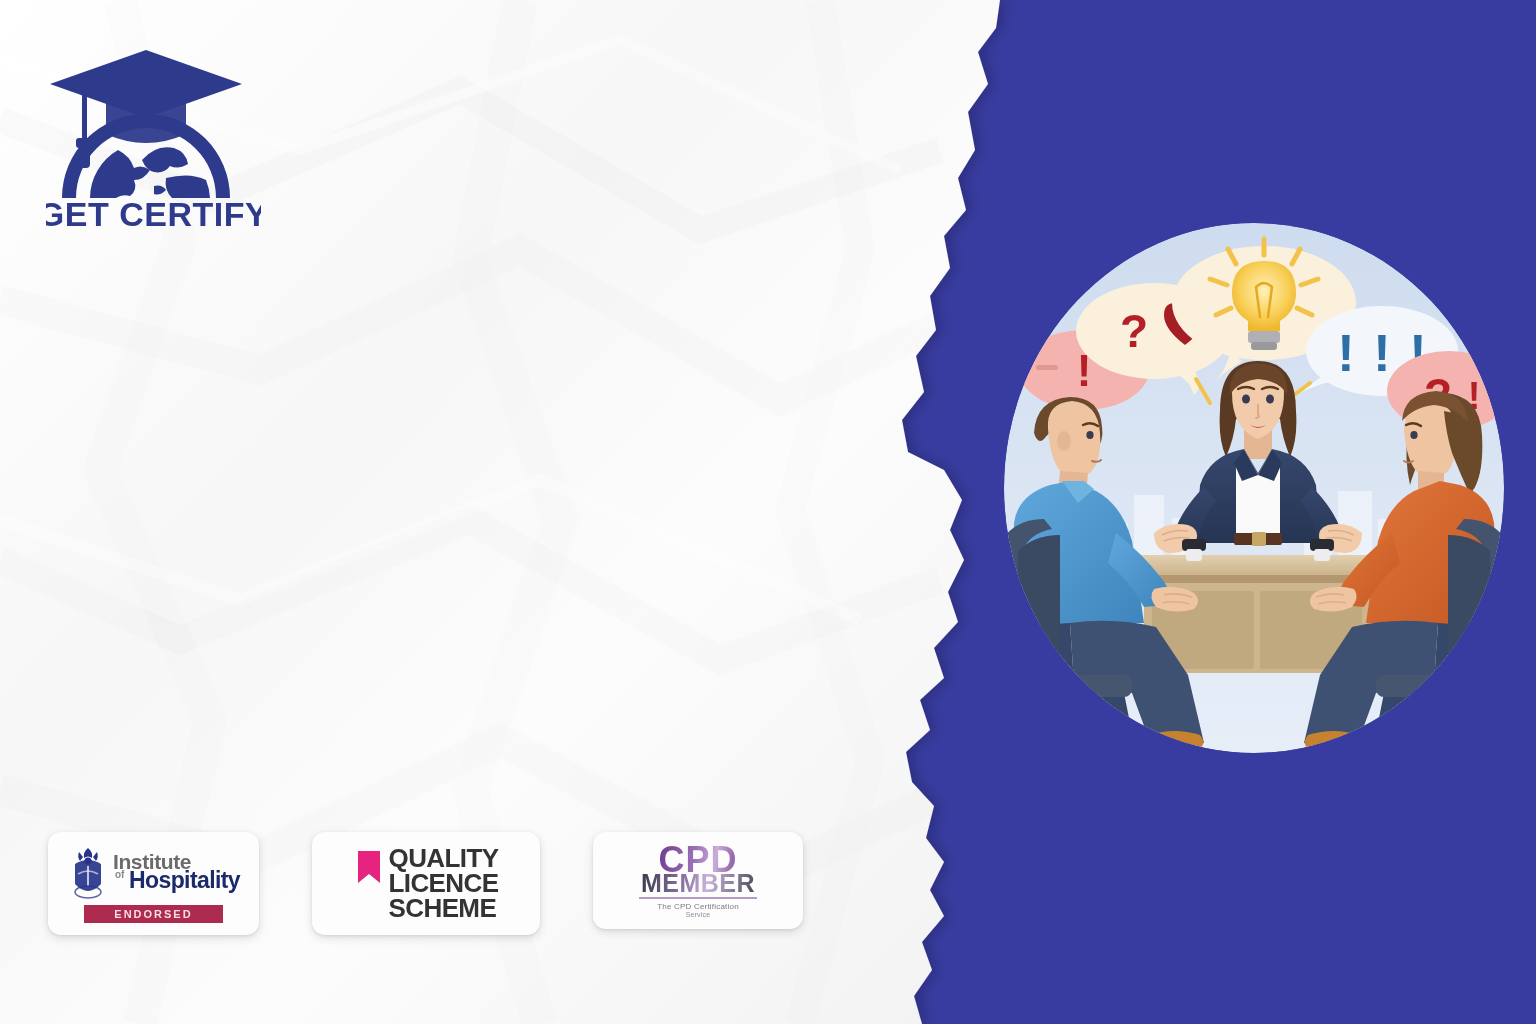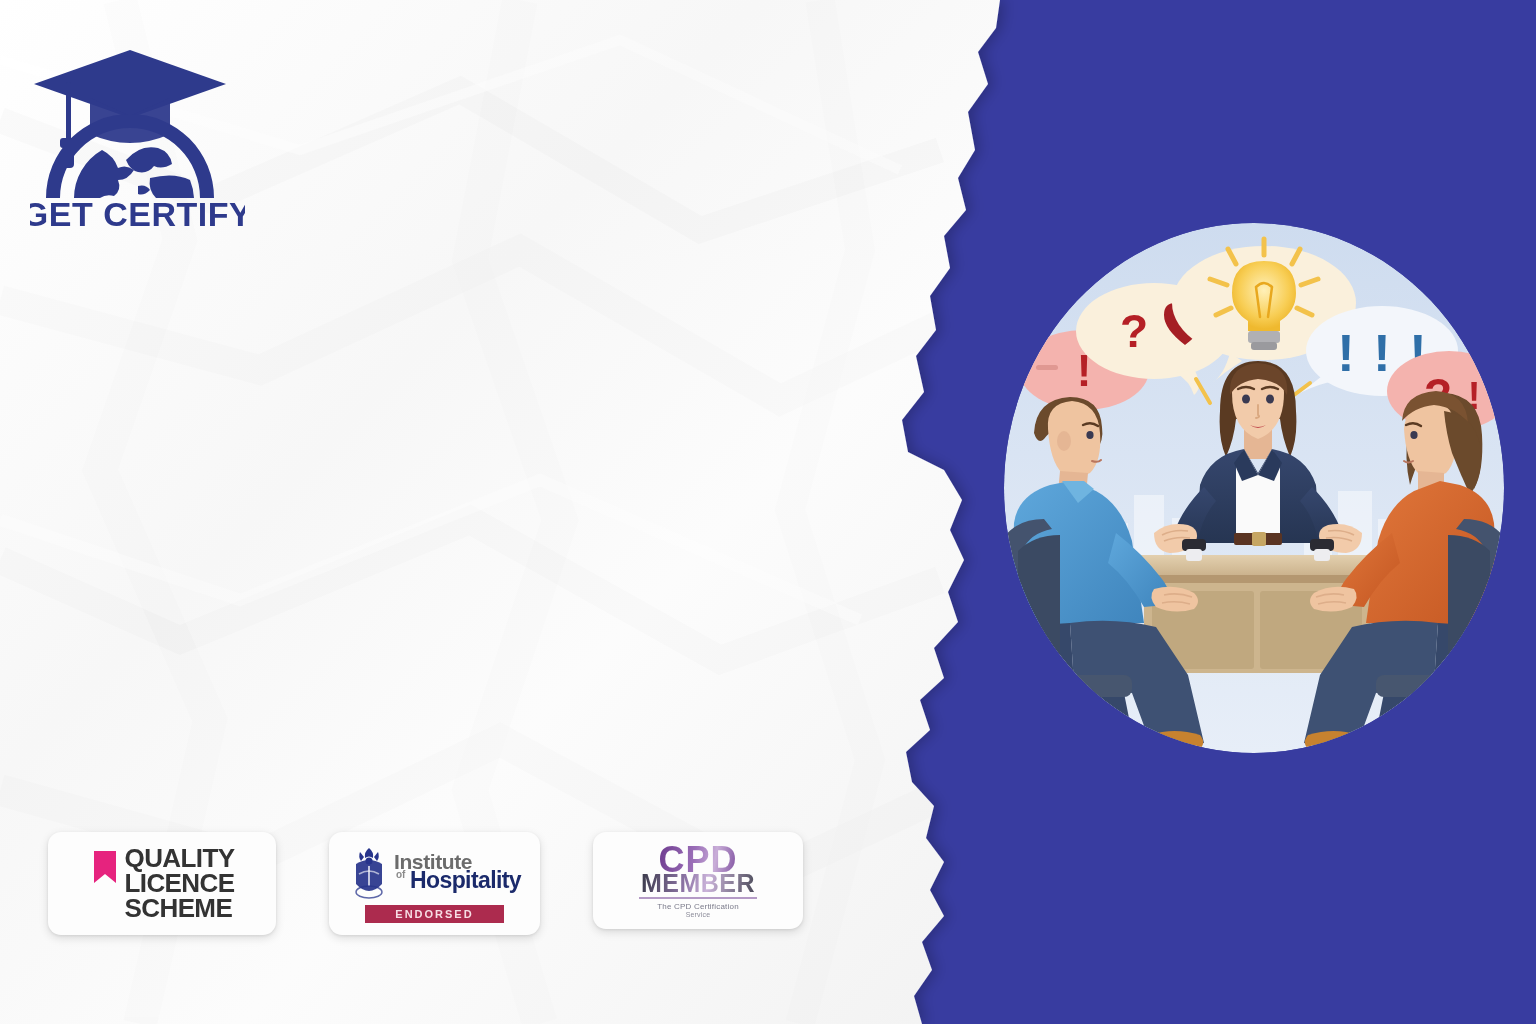--- a/index.html
+++ b/index.html
@@ -15,21 +15,21 @@
   .blue-panel {
     position:absolute; top:0; right:0; width:760px; height:1024px;
     background:#383CA0;
   }
   .paper {
     position:absolute; top:0; left:0; width:1060px; height:1024px;
   }
   .paper svg { display:block; width:100%; height:100%; }
 
   
-  .logo { position:absolute; left:30px; top:38px; width:215px; height:195px;text-align:right; }
+  .logo { position:absolute; left:46px; top:38px; width:215px; height:195px;text-align:right; }
   .logo svg { display:block; }
 
   
   .title { position:absolute; left:80px; top:296px; width:800px; }
   .tline {
     color:#2E3A8C;
     font-family:"Liberation Sans Narrow","Liberation Sans", sans-serif;
     font-weight:bold;
     font-stretch:condensed;
     text-transform:uppercase;
@@ -180,33 +180,20 @@
                  Q100 132 96 122 Z"></path>
         <path d="M120 140 Q144 134 160 142 A56 56 0 0 1 164 160 L126 160 Q118 152 120 140 Z"></path>
         <path d="M108 148 Q116 146 120 152 Q114 158 108 156 Z"></path>
       </g>
       <text x="107" y="188" text-anchor="middle" font-family="Liberation Sans, sans-serif" font-size="34" font-weight="bold" letter-spacing="0.5" fill="#2E3A8C">GET CERTIFY</text>
     </svg>
   </div>
 
 
   <div class="badges">
-
-    <div class="badge qls">
-      <div class="qls-inner">
-        <svg class="qls-bookmark" viewBox="0 0 22 32" aria-hidden="true">
-          <path d="M0 0 H22 V32 L11 23 L0 32 Z" fill="#E6237E"></path>
-        </svg>
-        <div class="qls-text">
-          <span>QUALITY</span>
-          <span>LICENCE</span>
-          <span>SCHEME</span>
-        </div>
-      </div>
-    </div>
 
     <div class="badge ioh">
       <div class="ioh-inner">
         <div class="ioh-row">
           <svg class="ioh-crest" viewBox="0 0 42 56" aria-hidden="true">
             <g fill="#27348B">
               <path d="M8 20 Q21 12 34 20 L34 40 Q21 54 8 40 Z" opacity="0.92"></path>
               <path d="M21 4 Q16 8 17 14 Q21 11 25 14 Q26 8 21 4 Z"></path>
               <path d="M12 8 Q10 13 13 17 L16 13 Z"></path>
               <path d="M30 8 Q32 13 29 17 L26 13 Z"></path>
@@ -219,20 +206,33 @@
           <div class="ioh-words">
             <span class="ioh-w1">Institute</span>
             <span class="ioh-w2">of</span>
             <span class="ioh-w3">Hospitality</span>
           </div>
         </div>
         <div class="ioh-band">ENDORSED</div>
       </div>
     </div>
 
+    <div class="badge qls">
+      <div class="qls-inner">
+        <svg class="qls-bookmark" viewBox="0 0 22 32" aria-hidden="true">
+          <path d="M0 0 H22 V32 L11 23 L0 32 Z" fill="#E6237E"></path>
+        </svg>
+        <div class="qls-text">
+          <span>QUALITY</span>
+          <span>LICENCE</span>
+          <span>SCHEME</span>
+        </div>
+      </div>
+    </div>
+
     <div class="badge cpd">
       <div class="cpd-inner">
         <span class="cpd-top">CPD</span>
         <span class="cpd-mid">MEMBER</span>
         <div class="cpd-rule"></div>
         <span class="cpd-sub">The CPD Certification</span>
         <span class="cpd-sub2">Service</span>
       </div>
     </div>
   </div>

